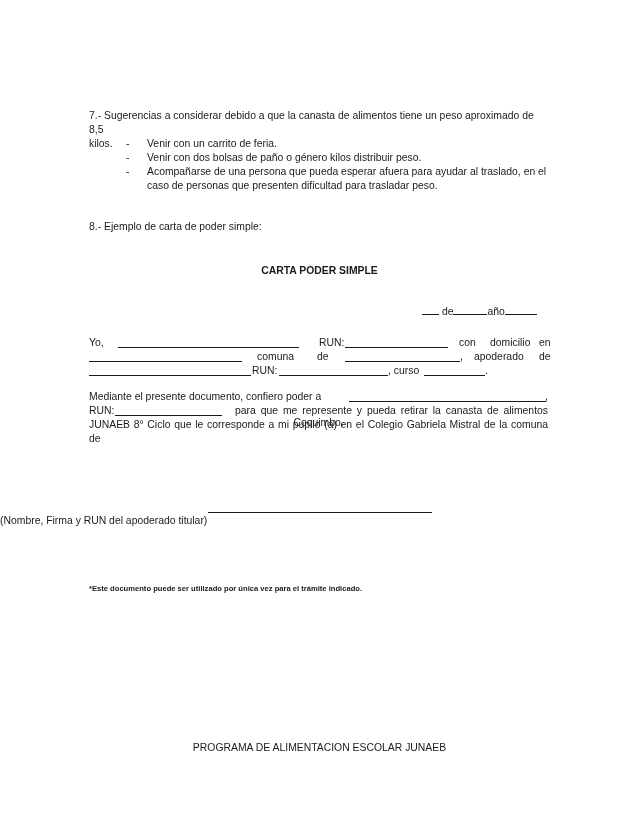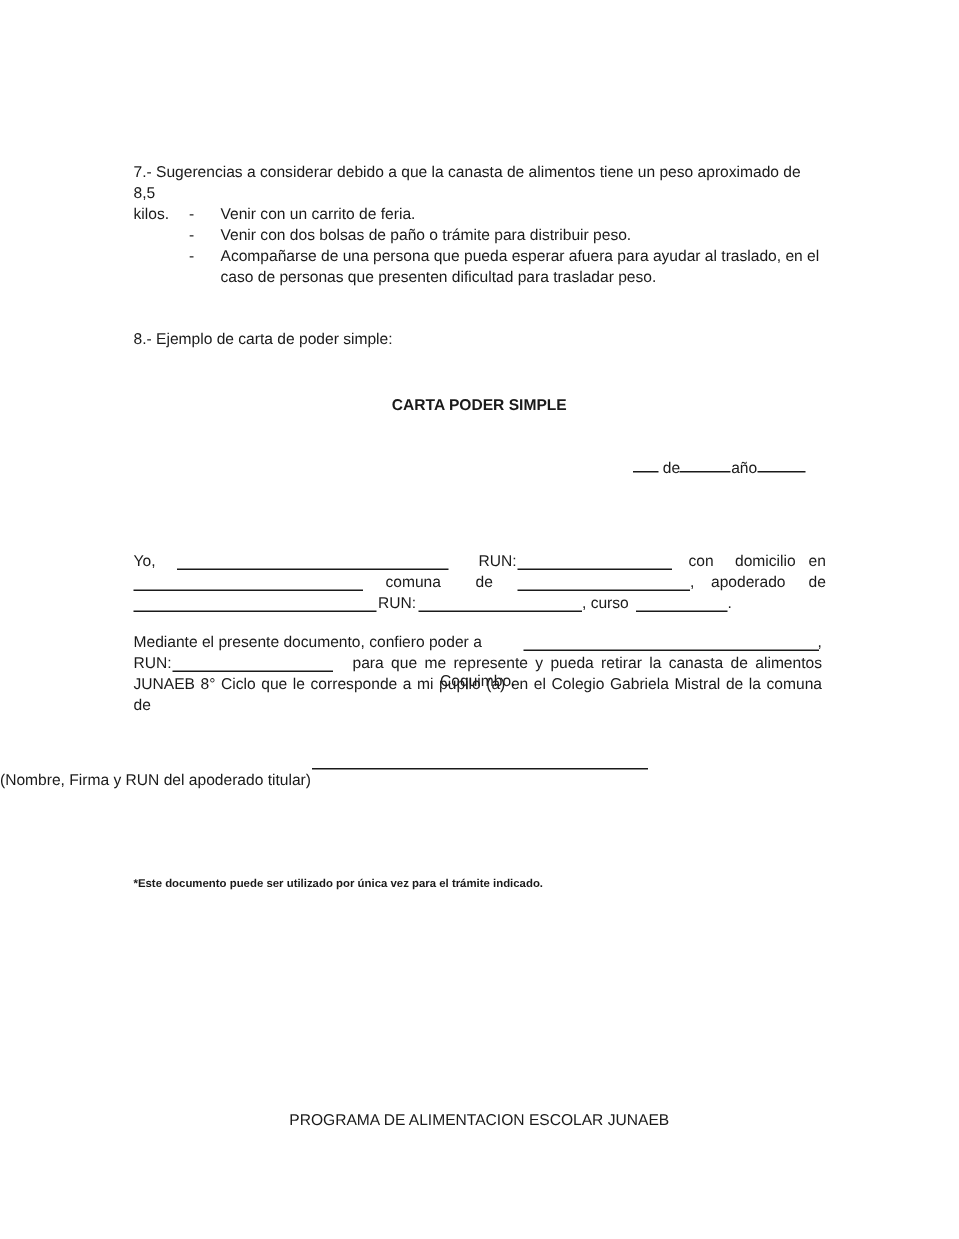--- a/index.html
+++ b/index.html
@@ -50,21 +50,20 @@
       height: 11px;
       vertical-align: baseline;
     }
     .row {
       position: absolute;
       left: 89px;
       width: 459px;
       height: 14px;
       line-height: 14px;
       white-space: nowrap;
-      margin-top: 32px;
     }
     .title-bold {
       font-weight: bold;
     }
     .sig-line {
       position: absolute;
       left: 208px;
       top: 512px;
       width: 224px;
       border-top: 1px solid #1a1a1a;
@@ -81,21 +80,21 @@
     <div>kilos.</div>
   </div>
 
   <ul class="bullets">
     <li>
       <span class="dash">-</span>
       <span>Venir con un carrito de feria.</span>
     </li>
     <li>
       <span class="dash">-</span>
-      <span>Venir con dos bolsas de paño o trámite para distribuir peso.</span>
+      <span>Venir con dos bolsas de paño o género kilos distribuir peso.</span>
     </li>
     <li>
       <span class="dash">-</span>
       <div>Acompañarse de una persona que pueda esperar afuera para ayudar al traslado, en el</div>
       <div>caso de personas que presenten dificultad para trasladar peso.</div>
     </li>
   </ul>
 
   <div class="abs" style="left:89px; top:221px;">8.- Ejemplo de carta de poder simple:</div>
 

